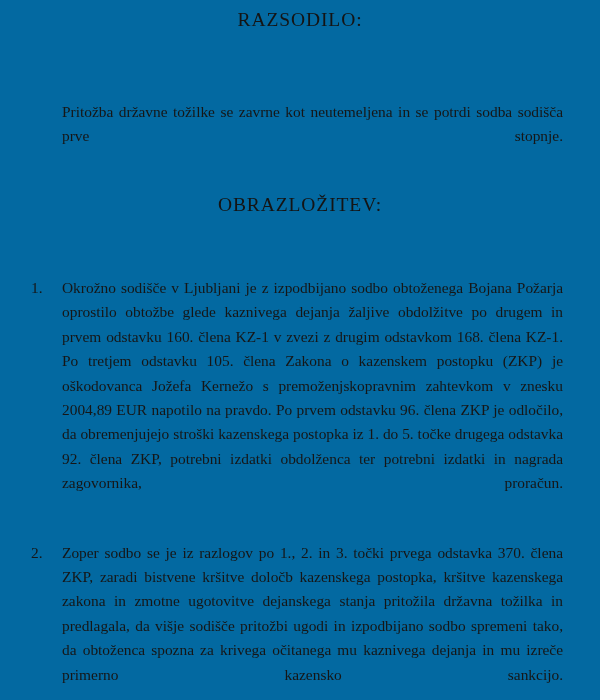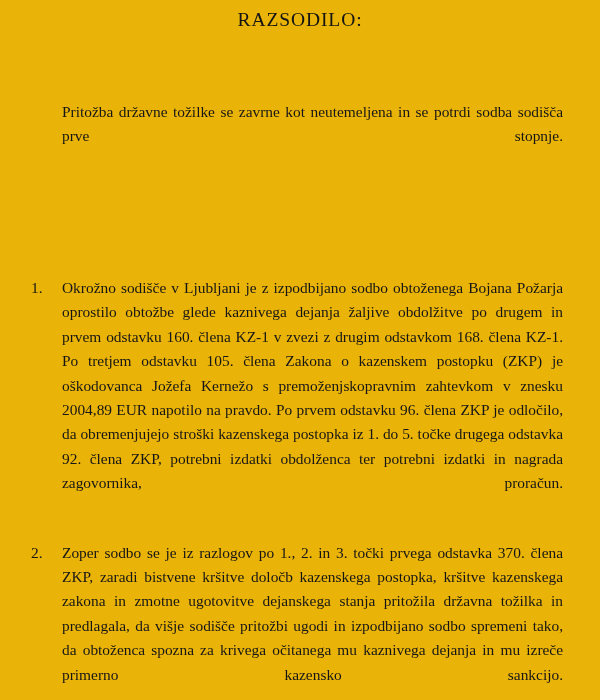--- a/index.html
+++ b/index.html
@@ -13,21 +13,21 @@
     position: relative;
     overflow: hidden;
     font-family: "Liberation Serif", "DejaVu Serif", serif;
     color: #1a1a1a;
     -webkit-font-smoothing: antialiased;
   }
 
   .page {
     position: absolute;
     inset: 0;
-    background: #eab308;
+    background: #0369a1;
   }
 
   
   .heading {
     position: absolute;
     left: 0;
     width: 600px;
     text-align: center;
     font-size: 19.5px;
     letter-spacing: 0.9px;
@@ -96,20 +96,21 @@
 </style>
 </head>
 <body>
 
 <div class="page">
 
   <div class="heading heading-razsodilo">RAZSODILO:</div>
 
   <div class="intro">Pritožba državne tožilke se zavrne kot neutemeljena in se potrdi sodba sodišča prve stopnje.</div>
 
+  <div class="heading heading-obrazlozitev">OBRAZLOŽITEV:</div>
 
   <div class="list">
 
     <div class="list-item">
       <span class="list-marker">1.</span>
       <span class="list-text">Okrožno sodišče v Ljubljani je z izpodbijano sodbo obtoženega Bojana Požarja oprostilo obtožbe glede kaznivega dejanja žaljive obdolžitve po drugem in prvem odstavku 160. člena KZ-1 v zvezi z drugim odstavkom 168. člena KZ-1. Po tretjem odstavku 105. člena Zakona o kazenskem postopku (ZKP) je oškodovanca Jožefa Kernežo s premoženjskopravnim zahtevkom v znesku 2004,89 EUR napotilo na pravdo. Po prvem odstavku 96. člena ZKP je odločilo, da obremenjujejo stroški kazenskega postopka iz 1. do 5. točke drugega odstavka 92. člena ZKP, potrebni izdatki obdolženca ter potrebni izdatki in nagrada zagovornika, proračun.</span>
     </div>
 
     <div class="list-item">
       <span class="list-marker">2.</span>

